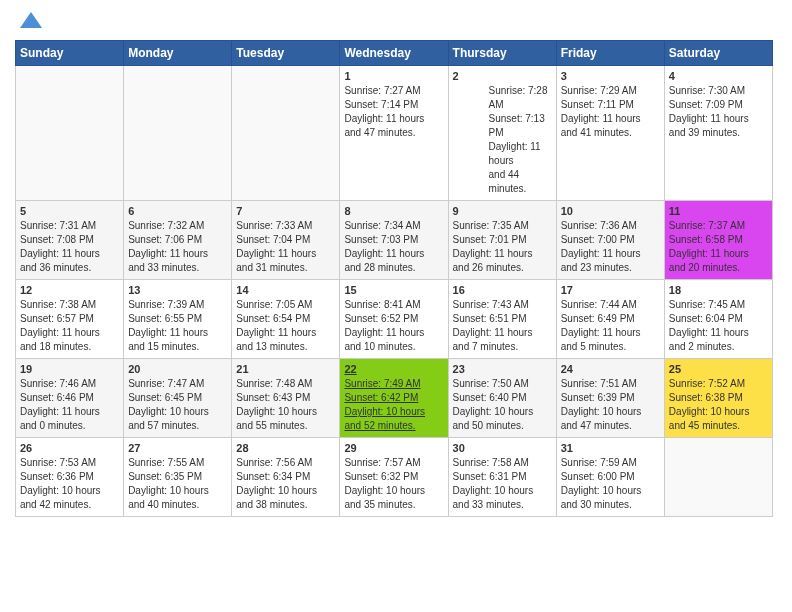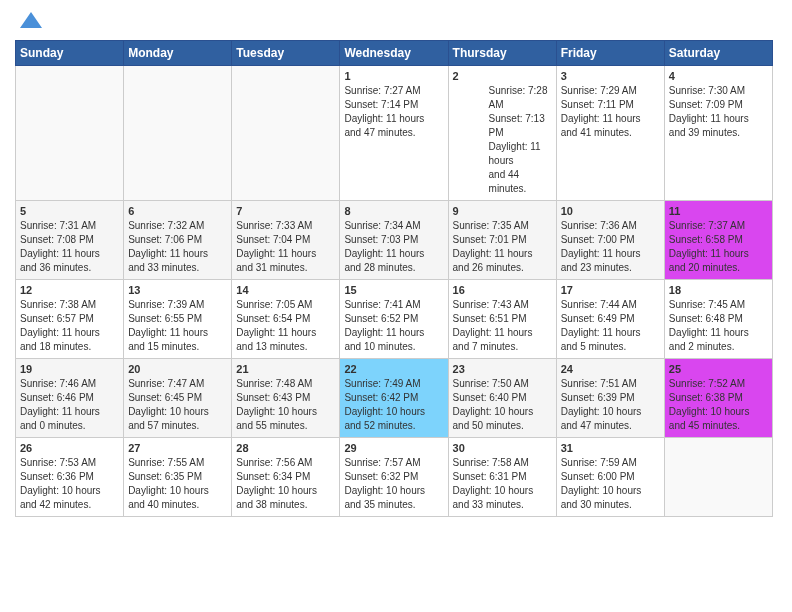--- a/index.html
+++ b/index.html
@@ -219,21 +219,21 @@
           </td>
           <td>
             <span class="day-number">14</span>
             <div class="day-info" style="white-space: pre-line;">Sunrise: 7:05 AM
 Sunset: 6:54 PM
 Daylight: 11 hours
 and 13 minutes.</div>
           </td>
           <td>
             <span class="day-number">15</span>
-            <div class="day-info" style="white-space: pre-line;">Sunrise: 7:41 AM
+            <div class="day-info" style="white-space: pre-line;">Sunrise: 8:41 AM
 Sunset: 6:52 PM
 Daylight: 11 hours
 and 10 minutes.</div>
           </td>
           <td>
             <span class="day-number">16</span>
             <div class="day-info" style="white-space: pre-line;">Sunrise: 7:43 AM
 Sunset: 6:51 PM
 Daylight: 11 hours
 and 7 minutes.</div>
@@ -241,21 +241,21 @@
           <td>
             <span class="day-number">17</span>
             <div class="day-info" style="white-space: pre-line;">Sunrise: 7:44 AM
 Sunset: 6:49 PM
 Daylight: 11 hours
 and 5 minutes.</div>
           </td>
           <td>
             <span class="day-number">18</span>
             <div class="day-info" style="white-space: pre-line;">Sunrise: 7:45 AM
-Sunset: 6:48 PM
+Sunset: 6:04 PM
 Daylight: 11 hours
 and 2 minutes.</div>
           </td>
         </tr>
         <tr style="background: rgb(245, 245, 245);">
           <td style="background: rgb(245, 245, 245);">
             <span class="day-number">19</span>
             <div class="day-info" style="white-space: pre-line;">Sunrise: 7:46 AM
 Sunset: 6:46 PM
 Daylight: 11 hours
@@ -268,42 +268,42 @@
 Daylight: 10 hours
 and 57 minutes.</div>
           </td>
           <td style="background: rgb(245, 245, 245);">
             <span class="day-number">21</span>
             <div class="day-info" style="white-space: pre-line;">Sunrise: 7:48 AM
 Sunset: 6:43 PM
 Daylight: 10 hours
 and 55 minutes.</div>
           </td>
-          <td style="background: #7dd3fc;">
+          <td style="background: #84cc16; text-decoration: underline;">
             <span class="day-number">22</span>
             <div class="day-info" style="white-space: pre-line;">Sunrise: 7:49 AM
 Sunset: 6:42 PM
 Daylight: 10 hours
 and 52 minutes.</div>
           </td>
           <td style="background: rgb(245, 245, 245); margin-left: 24px;">
             <span class="day-number">23</span>
             <div class="day-info" style="white-space: pre-line;">Sunrise: 7:50 AM
 Sunset: 6:40 PM
 Daylight: 10 hours
 and 50 minutes.</div>
           </td>
           <td style="background: rgb(245, 245, 245);">
             <span class="day-number">24</span>
             <div class="day-info" style="white-space: pre-line;">Sunrise: 7:51 AM
 Sunset: 6:39 PM
 Daylight: 10 hours
 and 47 minutes.</div>
           </td>
-          <td style="background: #d946ef;">
+          <td style="background: #fde047;">
             <span class="day-number">25</span>
             <div class="day-info" style="white-space: pre-line;">Sunrise: 7:52 AM
 Sunset: 6:38 PM
 Daylight: 10 hours
 and 45 minutes.</div>
           </td>
         </tr>
         <tr>
           <td>
             <span class="day-number">26</span>

